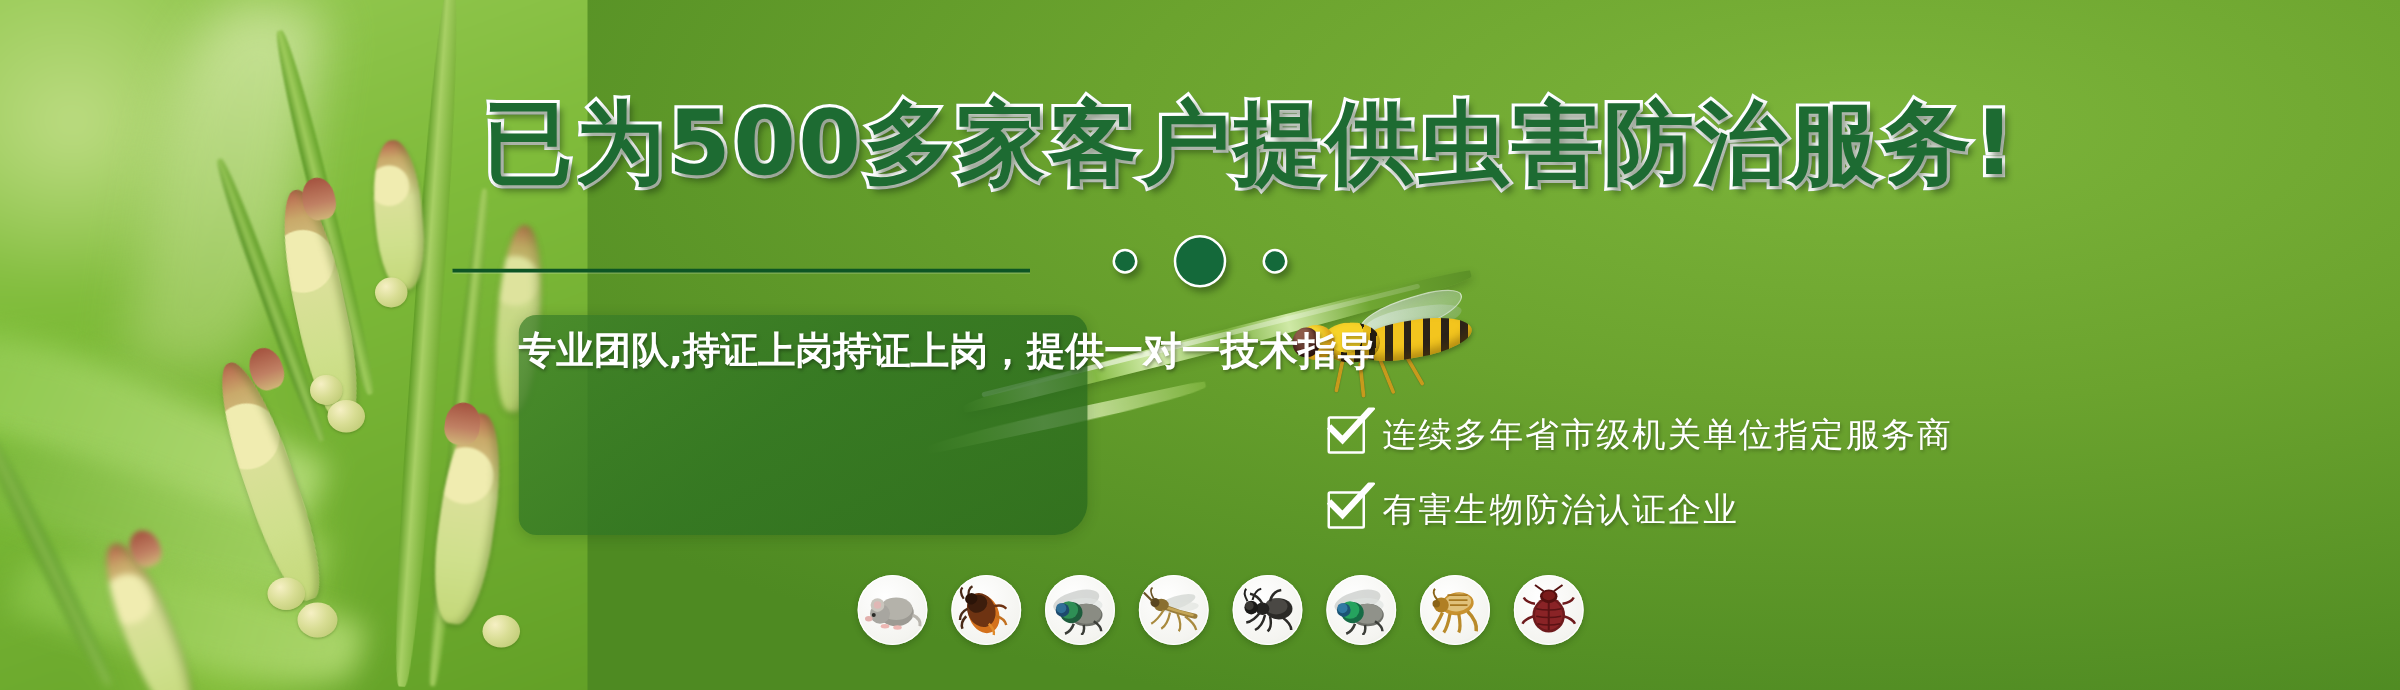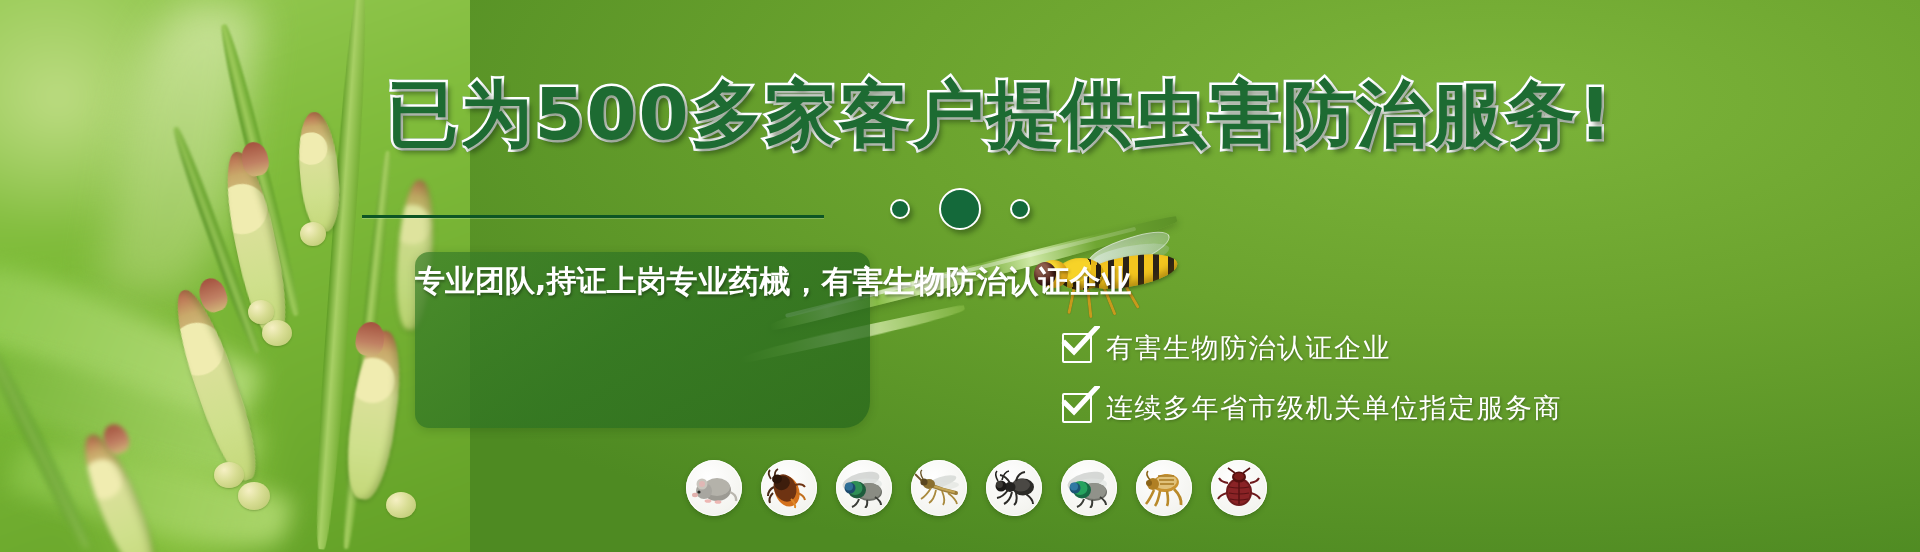--- a/index.html
+++ b/index.html
@@ -309,39 +309,39 @@
   <div class="dots">
     <span class="dot sm"></span>
     <span class="dot lg"></span>
     <span class="dot sm"></span>
   </div>
 
   <div class="divider"></div>
 
   <div class="card">
     <div class="card-line cl1">专业团队,持证上岗</div>
-    <div class="card-line cl3">专业药械，有害生物防治认证企业</div>
+    <div class="card-line cl3">持证上岗，提供一对一技术指导</div>
   </div>
 
   <div class="checklist">
     <div class="check-row">
       <span class="check-box">
         <svg width="40" height="34" viewBox="0 0 40 34" aria-hidden="true">
           <path d="M5 17 L14 26 L37 1" fill="none" stroke="#ffffff" stroke-width="5" stroke-linecap="square" stroke-linejoin="miter"></path>
         </svg>
       </span>
-      <span class="check-text">有害生物防治认证企业</span>
+      <span class="check-text">连续多年省市级机关单位指定服务商</span>
     </div>
     <div class="check-row">
       <span class="check-box">
         <svg width="40" height="34" viewBox="0 0 40 34" aria-hidden="true">
           <path d="M5 17 L14 26 L37 1" fill="none" stroke="#ffffff" stroke-width="5" stroke-linecap="square" stroke-linejoin="miter"></path>
         </svg>
       </span>
-      <span class="check-text">连续多年省市级机关单位指定服务商</span>
+      <span class="check-text">有害生物防治认证企业</span>
     </div>
   </div>
 
   <div class="pests">
 
     <div class="pest">
       <svg width="48" height="40" viewBox="0 0 48 40">
         <ellipse cx="27" cy="22" rx="14" ry="11" fill="#9c9a93"></ellipse>
         <ellipse cx="27" cy="19" rx="13" ry="9" fill="#b4b2aa"></ellipse>
         <ellipse cx="14" cy="23" rx="8" ry="8" fill="#a8a6a0"></ellipse>

